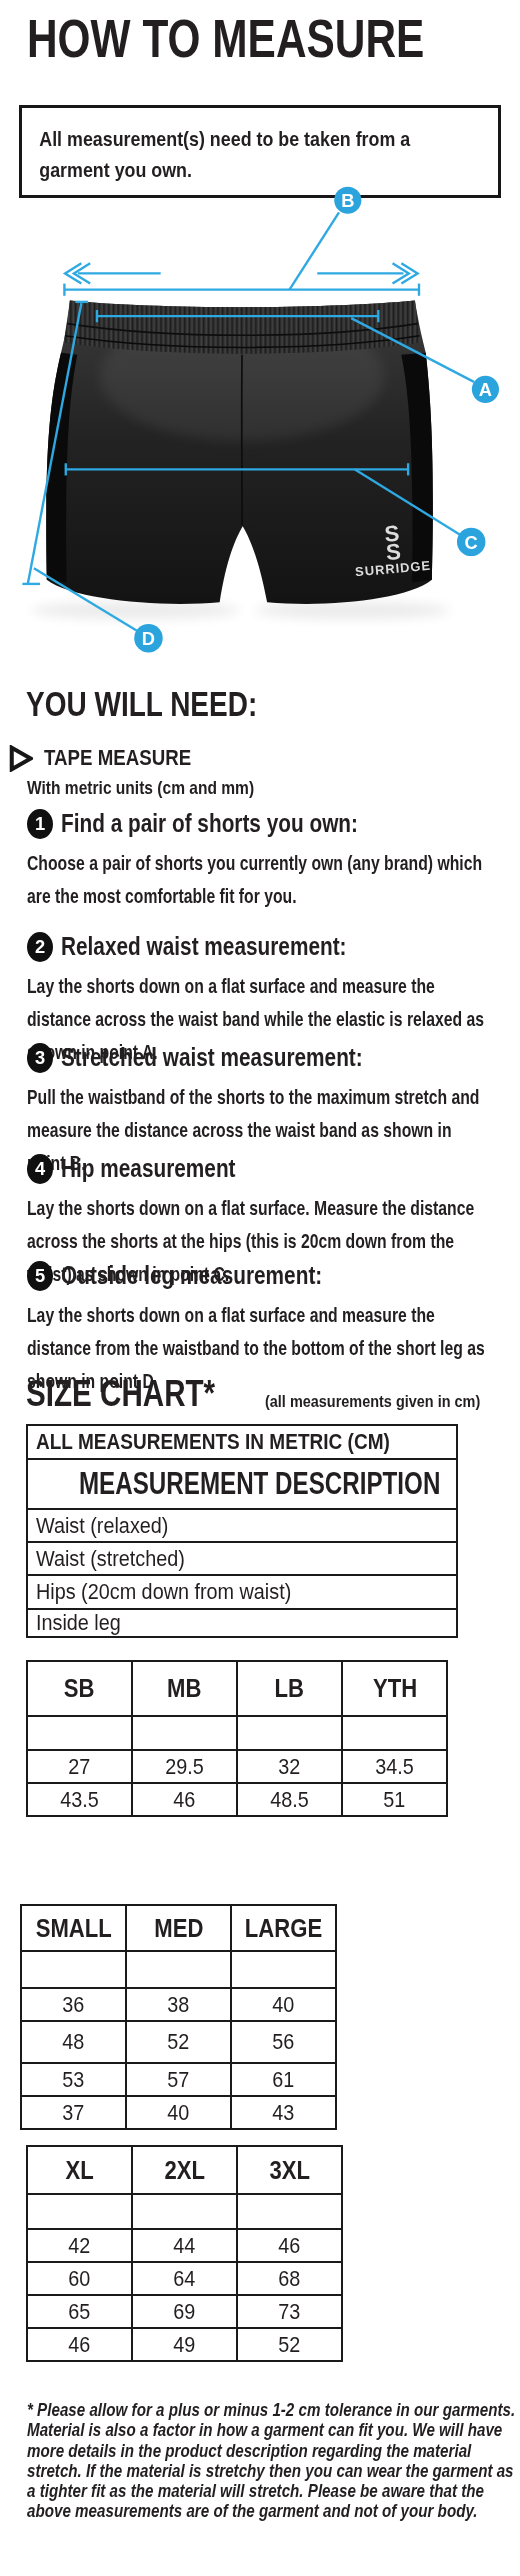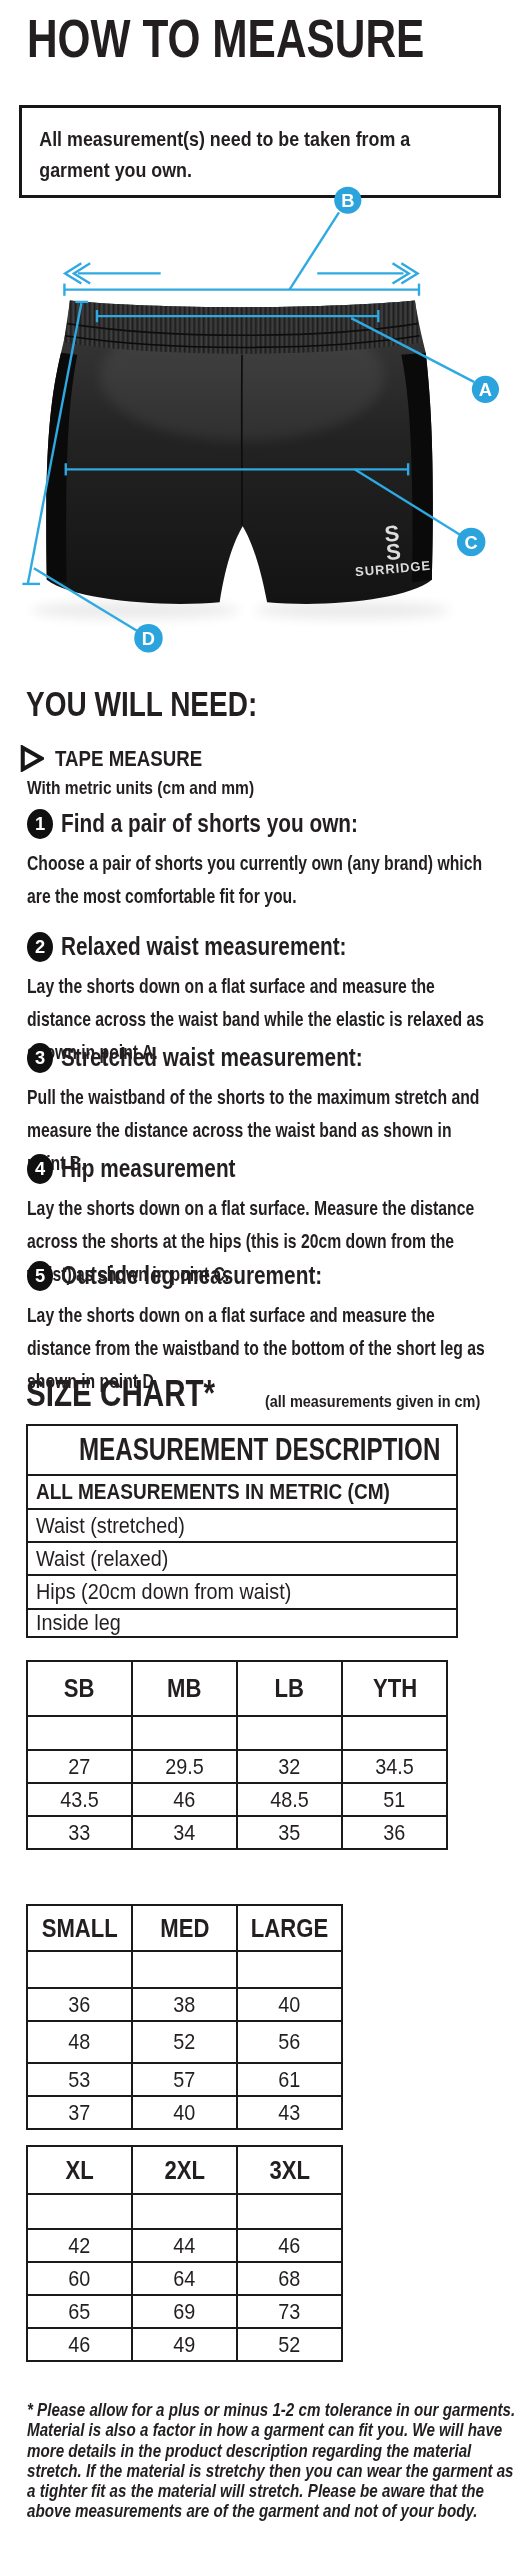--- a/index.html
+++ b/index.html
@@ -144,21 +144,21 @@
     <text x="716" y="329">A</text>
     <circle cx="695" cy="544" r="21" fill="#2ba4de"></circle>
     <text x="695" y="554">C</text>
     <circle cx="219" cy="686" r="21" fill="#2ba4de"></circle>
     <text x="219" y="696">D</text>
   </g>
 </svg>
 
 <div class="abs h2 cx" style="left:26px;top:684px">YOU WILL NEED:</div>
 
-<div class="abs" style="left:20px;top:745px;display:flex;align-items:center">
+<div class="abs" style="left:9px;top:745px;display:flex;align-items:flex-start">
   <svg width="24.4" height="27" viewBox="0 0 36 40">
     <polygon points="4,4 32,20 4,36" fill="none" stroke="#171717" stroke-width="6"></polygon>
   </svg>
   <span class="tape-title cx85" style="margin-left:11px">TAPE MEASURE</span>
 </div>
 <div class="abs tape-sub cx85" style="left:27px;top:777px">With metric units (cm and mm)</div>
 
 <div class="abs" style="left:27px;top:808px">
   <div class="step-head">
     <span class="stepnum">1</span>
@@ -199,31 +199,31 @@
   <div class="step-body para">Lay the shorts down on a flat surface and measure the distance from the waistband to the bottom of the short leg as shown in point D.</div>
 </div>
 
 <div class="abs" style="left:26px;top:1373px;font-size:37px;font-weight:700">
   <span class="cx">SIZE CHART*</span>
 </div>
 <div class="abs sizechart-note cx85" style="left:265px;top:1392px">(all measurements given in cm)</div>
 
 <table class="abs tframe t-desc" style="left:26px;top:1424px;width:432px">
   <tbody>
-      <tr style="height:50px">
+      <tr style="height:34px">
+        <td class="left padl"><span class="mdesc-sub cx85">ALL MEASUREMENTS IN METRIC (CM)</span></td>
+      </tr>
+  <tr style="height:50px">
         <td><span class="mdesc-h cc" style="transform:scaleX(.78)">MEASUREMENT DESCRIPTION</span></td>
       </tr>
-  <tr style="height:34px">
-        <td class="left padl"><span class="mdesc-sub cx85">ALL MEASUREMENTS IN METRIC (CM)</span></td>
+  <tr style="height:33px">
+        <td class="left padl"><span class="mdesc-row cx85" style="transform:scaleX(.9)">Waist (relaxed)</span></td>
       </tr>
   <tr style="height:33px">
         <td class="left padl"><span class="mdesc-row cx85" style="transform:scaleX(.9)">Waist (stretched)</span></td>
-      </tr>
-  <tr style="height:33px">
-        <td class="left padl"><span class="mdesc-row cx85" style="transform:scaleX(.9)">Waist (relaxed)</span></td>
       </tr>
   <tr style="height:34px">
         <td class="left padl"><span class="mdesc-row cx85" style="transform:scaleX(.9)">Hips (20cm down from waist)</span></td>
       </tr>
   <tr style="height:17px">
         <td class="left padl"><span class="mdesc-row cx85" style="transform:scaleX(.9)">Inside leg</span></td>
       </tr>
 </tbody>
   </table>
 
@@ -246,30 +246,24 @@
     <td><span class="sz-d cc9">29.5</span></td>
     <td><span class="sz-d cc9">32</span></td>
     <td><span class="sz-d cc9">34.5</span></td>
   </tr>
   <tr style="height:33px">
     <td><span class="sz-d cc9">43.5</span></td>
     <td><span class="sz-d cc9">46</span></td>
     <td><span class="sz-d cc9">48.5</span></td>
     <td><span class="sz-d cc9">51</span></td>
   </tr>
-  <tr style="height:33px">
-    <td><span class="sz-d cc9">33</span></td>
-    <td><span class="sz-d cc9">34</span></td>
-    <td><span class="sz-d cc9">35</span></td>
-    <td><span class="sz-d cc9">36</span></td>
-  </tr>
 </tbody>
   </table>
 
-<table class="abs tframe" style="left:26px;top:1904px;width:309px">
+<table class="abs tframe" style="left:20px;top:1904px;width:309px">
   <tbody>
       <tr style="height:46px">
     <td style="width:103px"><span class="sz-h cc">SMALL</span></td>
     <td style="width:103px"><span class="sz-h cc">MED</span></td>
     <td style="width:103px"><span class="sz-h cc">LARGE</span></td>
   </tr>
   <tr style="height:37px">
         <td></td>
         <td></td>
         <td></td>

